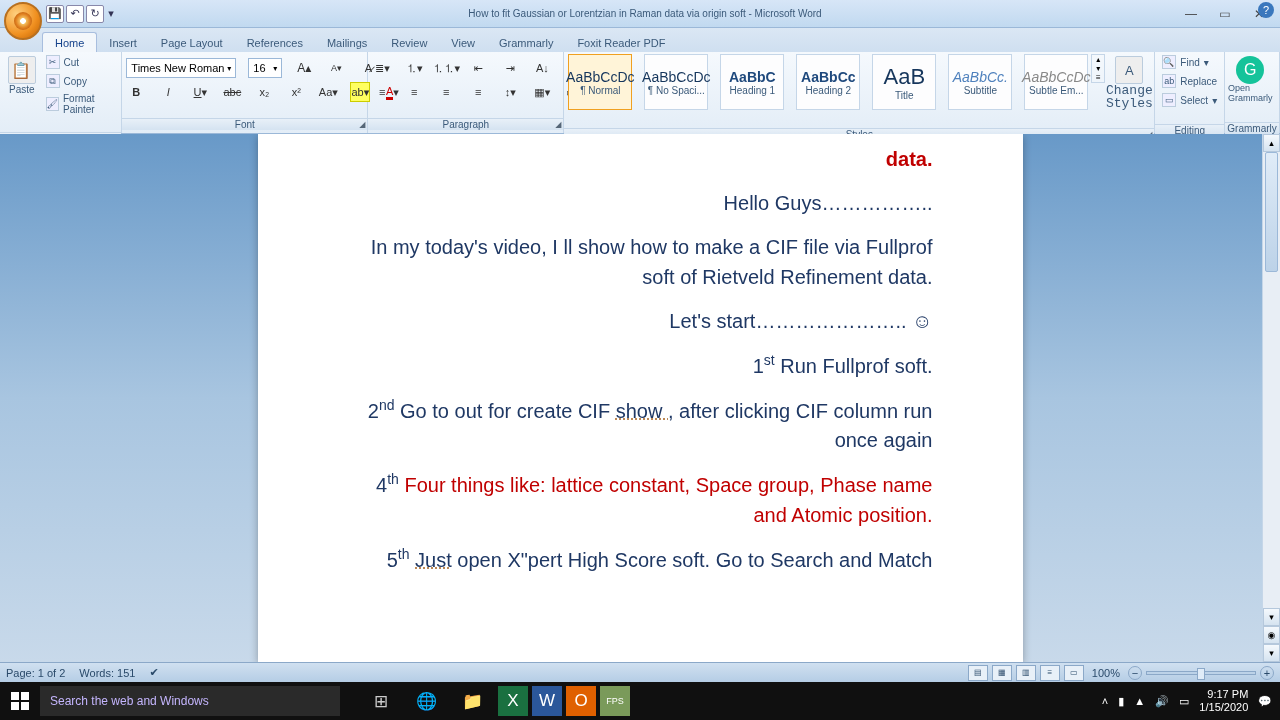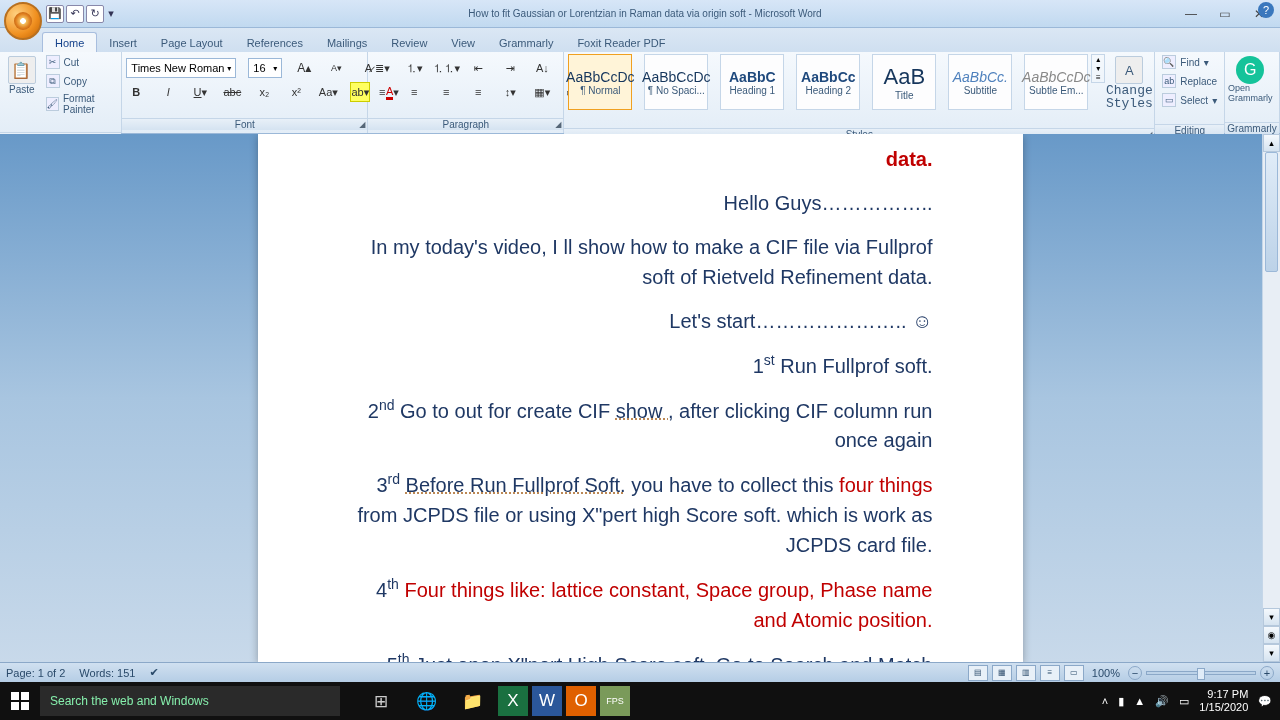--- a/index.html
+++ b/index.html
@@ -45,21 +45,21 @@
 .vscroll .thumb { position:absolute; top:18px; height:120px; left:2px; right:2px; background:linear-gradient(180deg,#e0ecf8,#bcd2e8); border:1px solid #9bb8d8; border-radius:2px; }
 .statusbar { position:absolute; bottom:38px; left:0; right:0; height:20px; background:linear-gradient(180deg,#d0e0f0,#b5cde5); border-top:1px solid #8ba8c8; display:flex; align-items:center; font-size:11px; color:#2a4a6a; padding:0 6px; gap:14px; }
 .statusbar .right { margin-left:auto; display:flex; align-items:center; gap:4px; }
 .view-btn { width:20px; height:16px; border:1px solid #8ba8c8; background:#e8f0f8; font-size:8px; display:flex; align-items:center; justify-content:center; }
 .zoom-track { width:110px; height:4px; background:#bcd2e8; border:1px solid #8ba8c8; position:relative; }
 .zoom-track .zthumb { position:absolute; left:50%; top:-4px; width:8px; height:12px; background:#e0ecf8; border:1px solid #8ba8c8; margin-left:-4px; }
 .taskbar { position:absolute; bottom:0; left:0; right:0; height:38px; background:#101010; display:flex; align-items:center; }
 .start { width:40px; height:38px; display:flex; align-items:center; justify-content:center; }
 .start-logo { width:18px; height:18px; display:grid; grid-template-columns:1fr 1fr; grid-template-rows:1fr 1fr; gap:2px; }
 .start-logo div { background:#fff; }
-.search-box { flex:0 0 300px; height:30px; background:#2a2a2a; color:#86efac; display:flex; align-items:center; padding:0 10px; font-size:12px; }
+.search-box { flex:0 0 300px; height:30px; background:#2a2a2a; color:#c4b5fd; display:flex; align-items:center; padding:0 10px; font-size:12px; }
 .task-icons { display:flex; margin-left:20px; gap:4px; }
 .task-icons .ti { width:42px; height:38px; display:flex; align-items:center; justify-content:center; font-size:17px; cursor:pointer; }
 .tray { margin-left:auto; display:flex; align-items:center; color:#fff; font-size:11px; gap:10px; padding:0 8px; }
 .tray .clock { text-align:right; line-height:1.2; font-size:11px; }
 .help-q { position:absolute; right:6px; top:2px; width:16px; height:16px; border-radius:50%; background:#3a77bd; color:#fff; font-size:11px; display:flex; align-items:center; justify-content:center; }
 </style>
 </head>
 <body>
 
 <div class="titlebar">
@@ -264,21 +264,20 @@
 </div>
 
 <div class="doc-area">
   <div class="page">
     <p><b class="red">data.</b></p>
     <p>Hello Guys……………..</p>
     <p>In my today's video, I ll show how to make a CIF file via Fullprof soft of Rietveld Refinement data.</p>
     <p>Let's start…………………..  ☺</p>
     <p><span>1</span><span class="sup">st</span><span> Run Fullprof soft.</span></p>
     <p><span>2</span><span class="sup">nd</span><span> Go to out for create CIF </span><span class="ul">show ,</span><span> after clicking CIF column run once again</span></p>
-    <p><span>3</span><span class="sup">rd</span><span> </span><span class="ul">Before Run Fullprof Soft.</span><span> you have to collect this </span><span class="red">four things</span><span> from JCPDS file or using X"pert high Score soft. which is work as JCPDS card file.</span></p>
     <p><span>4</span><span class="sup">th</span><span class="red"> Four things like: lattice constant, Space group, Phase name and Atomic position.</span></p>
     <p><span>5</span><span class="sup">th</span><span> </span><span class="ul">Just</span><span> open X"pert High Score soft. Go to Search and Match</span></p>
 
   </div>
 </div>
 <div class="vscroll">
   <div class="vbtn">▴</div>
   <div class="thumb"></div>
   <div class="vbtn" style="position:absolute;bottom:36px;left:0;right:0;">▾</div>
   <div class="vbtn" style="position:absolute;bottom:18px;left:0;right:0;">◉</div>

